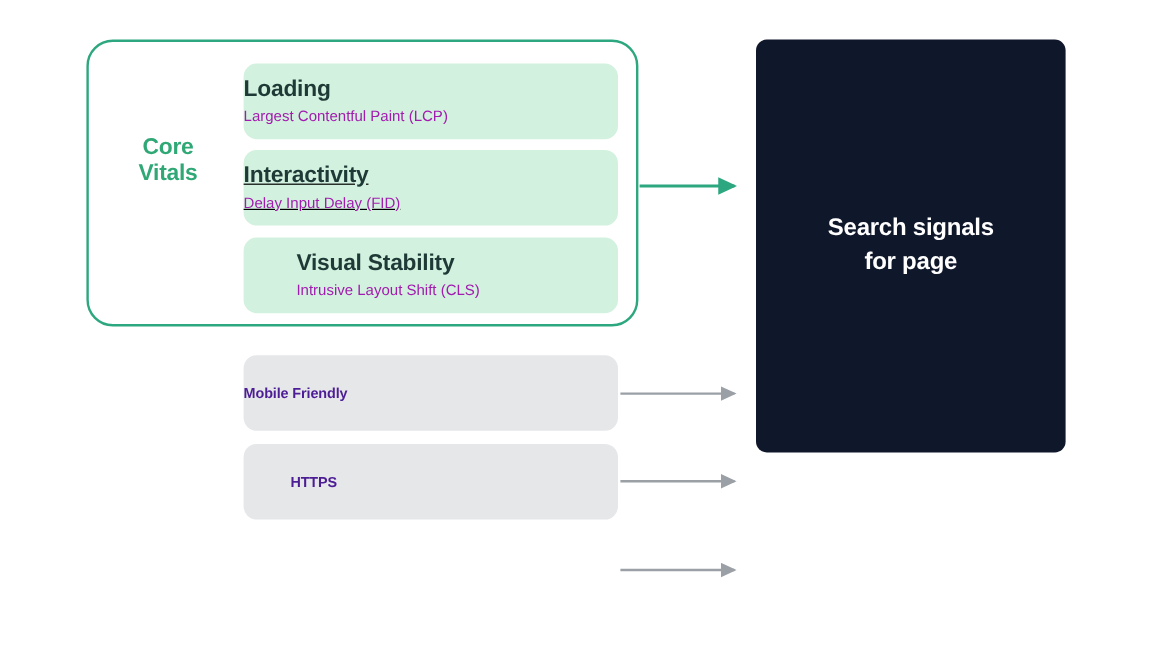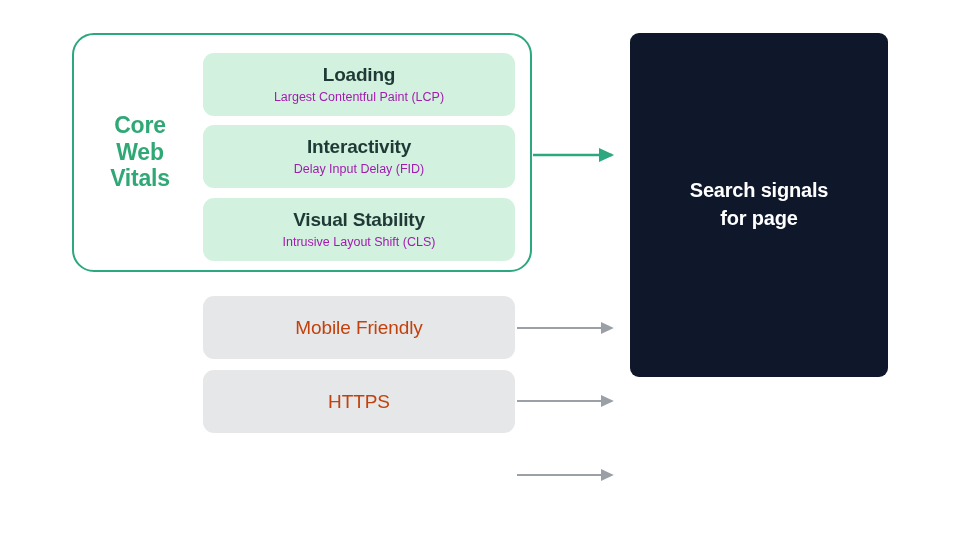--- a/index.html
+++ b/index.html
@@ -37,37 +37,37 @@
     background: #ffffff;
   }
 
   .cwv-label {
     position: absolute;
     left: 88px;
     top: 112px;
     width: 104px;
     text-align: center;
     color: #2FA876;
-    font-size: 23px;
+    font-size: 19px;
     font-weight: bold;
     line-height: 1.16;
     letter-spacing: -0.2px;
   }
   .cwv-label span { display: block; }
 
   
   .pill {
     position: absolute;
     left: 203px;
     width: 312px;
     box-sizing: border-box;
     border-radius: 11px;
     display: flex;
     flex-direction: column;
-    align-items: center;
+    align-items: flex-start;
     justify-content: center;
     text-align: center;
   }
 
   .pill-green {
     height: 63px;
     background: #D3F1DF;
   }
   .pill-green .pill-title {
     color: #1F3A36;
@@ -82,32 +82,32 @@
     font-weight: normal;
     line-height: 1.3;
     margin-top: 3px;
   }
 
   .pill-gray {
     height: 63px;
     background: #E6E7E9;
   }
   .pill-gray .pill-title {
-    color: #c2410c;
-    font-size: 19px;
-    font-weight: normal;
+    color: #4c1d95;
+    font-size: 12px;
+    font-weight: bold;
     letter-spacing: -0.1px;
   }
 
   
   #pill-loading   { top: 53px; }
-  #pill-interact  { top: 125px; }
-  #pill-visual    { top: 198px; }
+  #pill-interact  { top: 125px; text-decoration: underline; }
+  #pill-visual    { top: 198px; padding-left: 44px; }
   #pill-mobile    { top: 296px; }
-  #pill-https     { top: 370px; }
+  #pill-https     { top: 370px; padding-left: 39px; }
   #pill-intersti  { top: 444px; }
 
   
   .blue-panel {
     position: absolute;
     left: 630px;
     top: 33px;
     width: 258px;
     height: 344px;
     background: #0f172a;
@@ -138,21 +138,20 @@
 </style>
 </head>
 <body>
 
 <div id="diagram">
 
   <div class="cwv-group"></div>
 
   <div class="cwv-label">
     <span>Core</span>
-    <span>Web</span>
     <span>Vitals</span>
   </div>
 
   <div class="pill pill-green" id="pill-loading">
     <div class="pill-title">Loading</div>
     <div class="pill-sub">Largest Contentful Paint (LCP)</div>
   </div>
 
   <div class="pill pill-green" id="pill-interact">
     <div class="pill-title">Interactivity</div>

